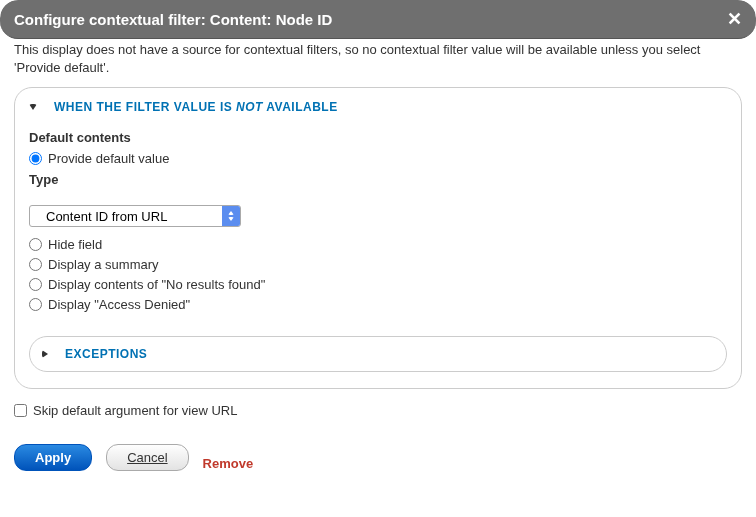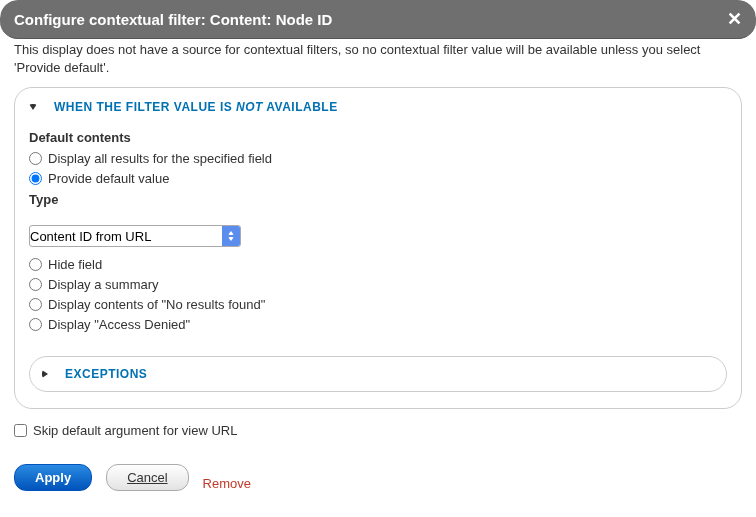--- a/index.html
+++ b/index.html
@@ -83,21 +83,21 @@
   .type-block { margin: 6px 0 10px 0; }
   .type-label { font-weight: bold; margin-bottom: 18px; }
   .select-wrap {
     position: relative;
     width: 212px;
   }
   .select-wrap select {
     width: 100%;
     height: 22px;
     font-size: 13px;
-    padding: 1px 22px 1px 0;
+    padding: 1px 22px 1px 16px;
     border: 1px solid #aaa;
     border-radius: 3px;
     background: #fff;
     -webkit-appearance: none;
     appearance: none;
   }
   .select-caret {
     position: absolute;
     right: 1px; top: 1px;
     width: 18px; height: 20px;
@@ -144,20 +144,21 @@
   .btn-secondary {
     background: linear-gradient(#fefefe, #e3e3e3);
     border: 1px solid #aaa;
     color: #333;
     text-decoration: underline;
   }
   .link-remove {
     color: #c0392b;
     text-decoration: none;
     cursor: pointer;
+    font-weight: bold;
   }
 </style>
 </head>
 <body>
 
 <div class="titlebar">
   <span class="title">Configure contextual filter: Content: Node ID</span>
   <span class="close-x">✕</span>
 </div>
 
@@ -167,24 +168,20 @@
   <div class="panel">
     <div class="fieldset-title">
       <span class="tri tri-down"></span>
       <span>
         <span>WHEN THE FILTER VALUE IS </span><span class="not">NOT</span><span> AVAILABLE</span>
       </span>
     </div>
 
     <div class="section-label">Default contents</div>
 
-    <label class="radio-row">
-      <input type="radio" name="da" style="">
-      <span>Display all results for the specified field</span>
-    </label>
 
     <label class="radio-row">
       <input type="radio" name="da" checked="" style="">
       <span>Provide default value</span>
     </label>
 
     <div class="type-block">
       <div class="type-label">Type</div>
       <div class="select-wrap">
         <select>

